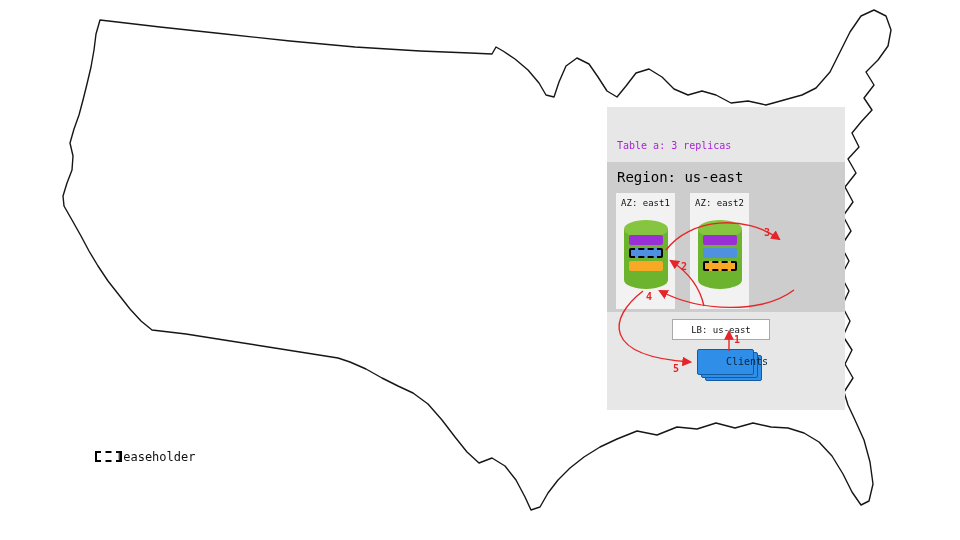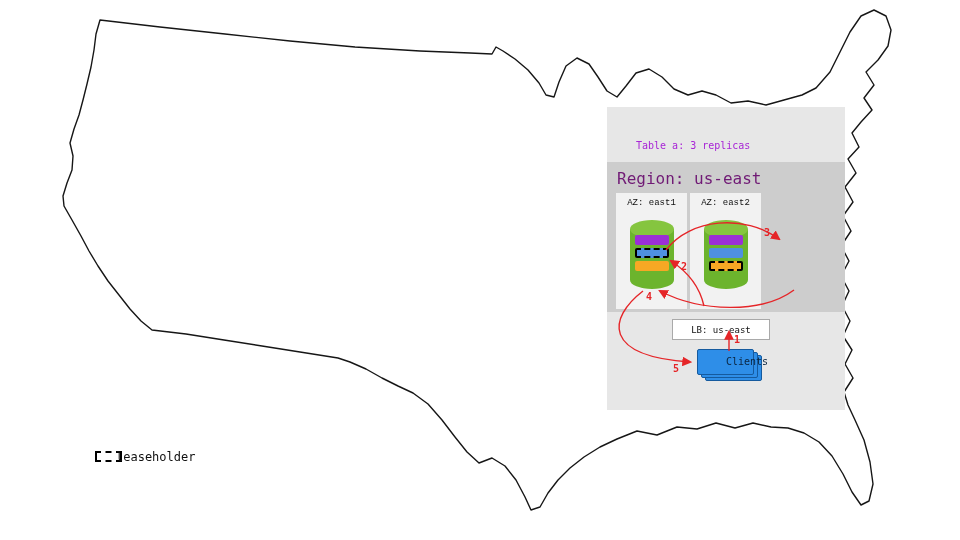--- a/index.html
+++ b/index.html
@@ -12,23 +12,23 @@
 
   
   #map-svg { position:absolute; left:0; top:0; z-index:0; }
   #us-outline { fill:#ffffff; stroke:#161616; stroke-width:1.4; stroke-linejoin:round; }
 
   
   .panel { left:607px; top:107px; width:238px; height:303px; background:#e7e7e7; z-index:1; }
   .legend { left:617px; top:113px; z-index:2; font-size:10px; line-height:13px; white-space:pre; }
 
   .region { left:607px; top:162px; width:238px; height:150px; background:#cdcdcd; z-index:2; }
-  .region-title { left:617px; top:169px; z-index:3; font-size:16px; color:#701a75; }
+  .region-title { left:617px; top:169px; z-index:3; font-size:14px; color:#000000; }
 
-  .az { top:193px; width:71px; height:116px; background:#f2f2f2; z-index:3; text-align:center;font-family:Liberation Mono, monospace; }
+  .az { top:193px; width:59px; height:116px; background:#f2f2f2; z-index:3; text-align:center; }
   .az-label { display:block; margin-top:5px; font-size:9px; color:#101010; }
   .cyl { position:absolute; left:50%; top:26px; transform:translateX(-50%); }
   .replicas { position:absolute; left:50%; top:42px; transform:translateX(-50%); width:34px; z-index:4; }
   .replica { width:34px; height:10px; border-radius:2px; margin:0 auto 3px auto; box-sizing:border-box; }
   .replica.leaseholder { border:2px dashed #000; }
 
   .lb { left:672px; top:319px; width:98px; height:21px; background:#ffffff; border:1px solid #a9a9a9;
         z-index:4; font-size:9px; line-height:21px; text-align:center; box-sizing:border-box; }
 
   .client-card { width:57px; height:26px; background:#2e8ee8; border:1px solid #155a9e;
@@ -75,21 +75,21 @@
       L 479,463 L 467,452 L 455,437 L 442,420 L 428,404 L 413,393
       L 398,386 L 382,378 L 366,369 L 350,362 L 338,358
       L 300,352 L 262,346 L 224,340 L 186,334 L 152,330
       L 141,321 L 130,309 L 119,295 L 108,281 L 98,266 L 89,251 L 81,236 L 72,220 L 64,206
       L 63,196 L 67,183 L 72,170 L 73,156 L 70,143 L 74,129 L 79,115 L 83,100 L 87,84 L 91,67 L 94,50 L 96,34 Z"></path>
   </svg>
 
   <div class="abs panel"></div>
 
   <div class="abs legend">
-    <div style="color: rgb(168, 37, 214); margin-left: 19px;">Table a: 3 replicas</div>
+    <div style="color: rgb(168, 37, 214);">Table a: 3 replicas</div>
     <div style="color: rgb(65, 132, 217);">Index a: 3 replicas</div>
     <div style="color: rgb(245, 166, 35);">Table b: 3 replicas</div>
   </div>
 
   <div class="abs region"></div>
   <div class="abs region-title">Region: us-east</div>
 
   <div class="abs az" style="left:616px;">
     <span class="az-label">AZ: east1</span>
     <svg class="cyl" width="46" height="72" viewBox="0 0 46 72">

